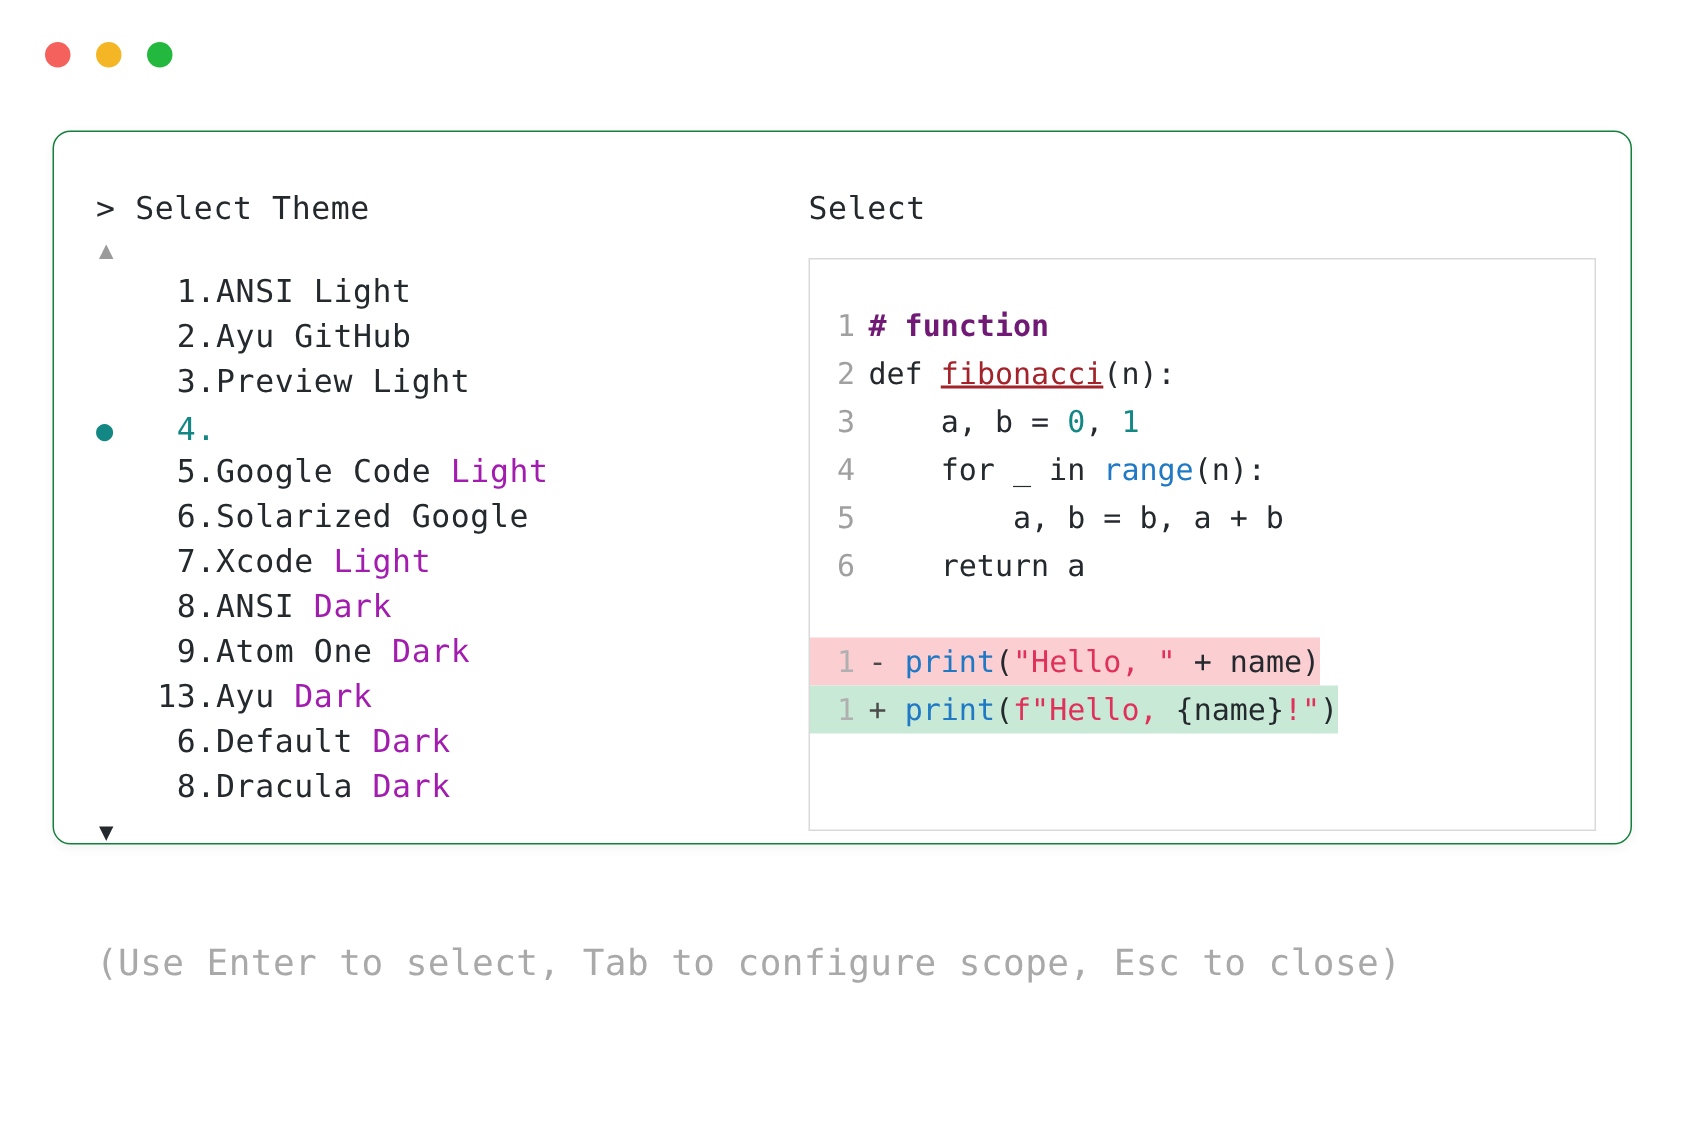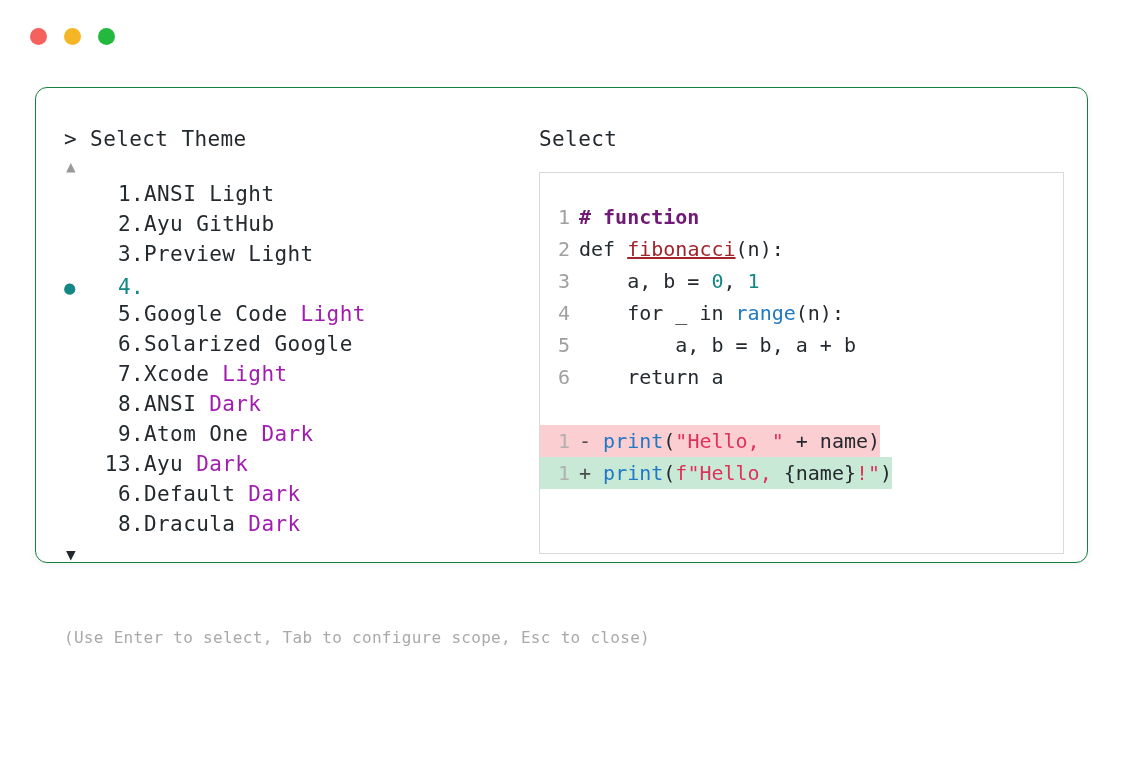--- a/index.html
+++ b/index.html
@@ -107,21 +107,21 @@
   }
   .theme-row.selected .idx-cell,
   .theme-row.selected .name-cell { color: #128783; }
   .suffix-dim { color: #a21caf; }
 
   
   .footer-hint {
     position: absolute;
     left: 28px;
     top: 540px;
-    font-size: 16px;
+    font-size: 24px;
     color: #a9a9a9;
     letter-spacing: 0.3px;
     white-space: pre;
   }
 
   
   .right-col {
     position: absolute;
     left: 503px;
     top: 36px;

